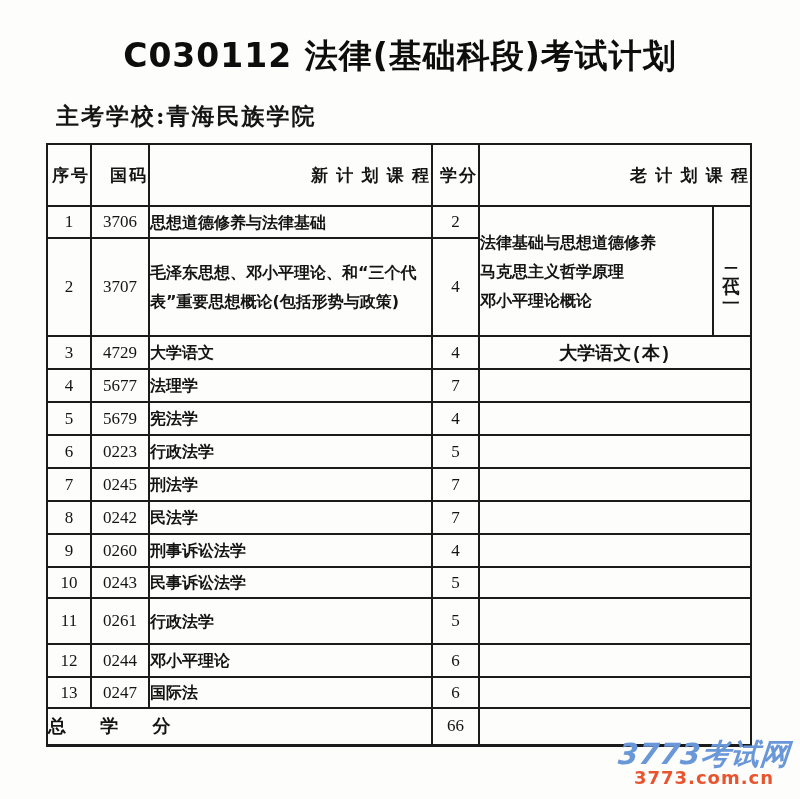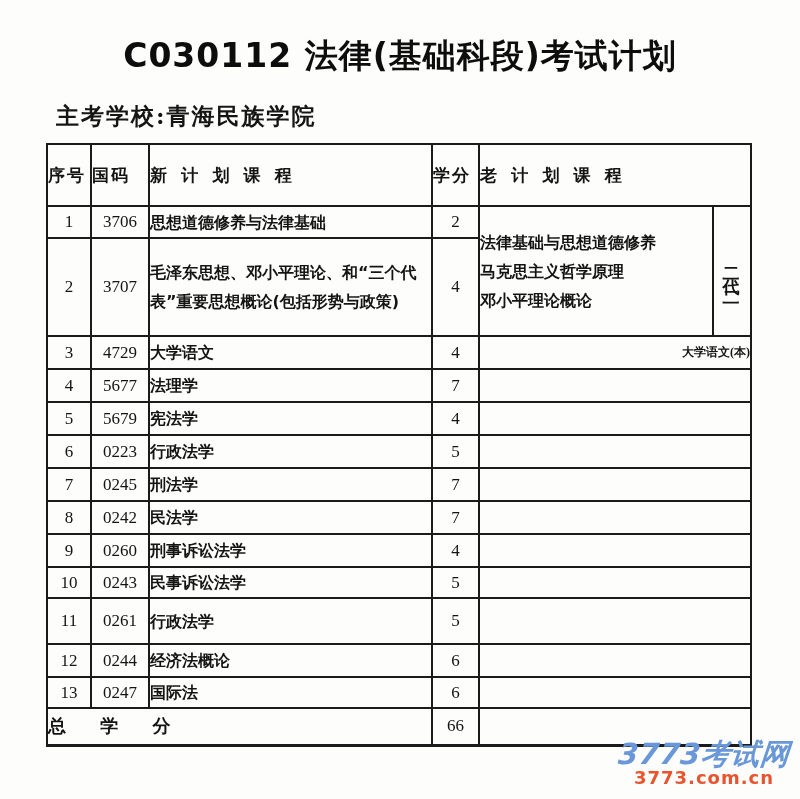--- a/index.html
+++ b/index.html
@@ -23,34 +23,34 @@
     position:absolute;left:46px;top:143px;width:704px;
     border-collapse:collapse;table-layout:fixed;
     font-size:17px;color:#141414;
   }
   table.plan td, table.plan th{
     border:2px solid #1b1b1b;padding:0;overflow:hidden;
     vertical-align:middle;
   }
   table.plan tr.bottom-row td{border-bottom-width:3px;}
   th.hdr{
-    font-family:Liberation Mono, monospace;font-weight:bold;
-    font-size:17px;letter-spacing:2px;text-align:left;
+    font-family:Liberation Serif, serif;font-weight:bold;
+    font-size:17px;letter-spacing:2px;text-align:right;
   }
   td.num{
     text-align:center;font-family:"Liberation Serif", serif;
     font-size:17px;
   }
   td.course{
     font-family:"DejaVu Sans", sans-serif;font-weight:bold;
     font-size:16px;line-height:29px;padding:2px 10px;text-align:left;
   }
   td.oldplan{
-    font-family:Liberation Serif, serif;font-weight:bold;
-    font-size:12px;padding:2px 10px;text-align:right;
+    font-family:Liberation Mono, monospace;font-weight:bold;
+    font-size:18px;padding:2px 10px;text-align:center;
   }
   td.oldplan-merged{
     font-family:"DejaVu Sans", sans-serif;font-weight:bold;
     font-size:16px;line-height:29px;padding:2px 10px;text-align:left;
   }
   td.vnote-cell{text-align:center;}
   .vnote{
     display:inline-block;writing-mode:vertical-rl;
     font-family:"DejaVu Sans", sans-serif;font-weight:bold;
     font-size:17px;letter-spacing:12px;margin-top:6px;
@@ -177,21 +177,21 @@
     <tr style="height:46px">
       <td class="num">11</td>
       <td class="num">0261</td>
       <td class="course">行政法学</td>
       <td class="num">5</td>
       <td class="oldplan" colspan="2"></td>
     </tr>
     <tr style="height:33px">
       <td class="num">12</td>
       <td class="num">0244</td>
-      <td class="course">经济法概论</td>
+      <td class="course">邓小平理论</td>
       <td class="num">6</td>
       <td class="oldplan" colspan="2"></td>
     </tr>
     <tr style="height:20px">
       <td class="num">13</td>
       <td class="num">0247</td>
       <td class="course">国际法</td>
       <td class="num">6</td>
       <td class="oldplan" colspan="2"></td>
     </tr>

